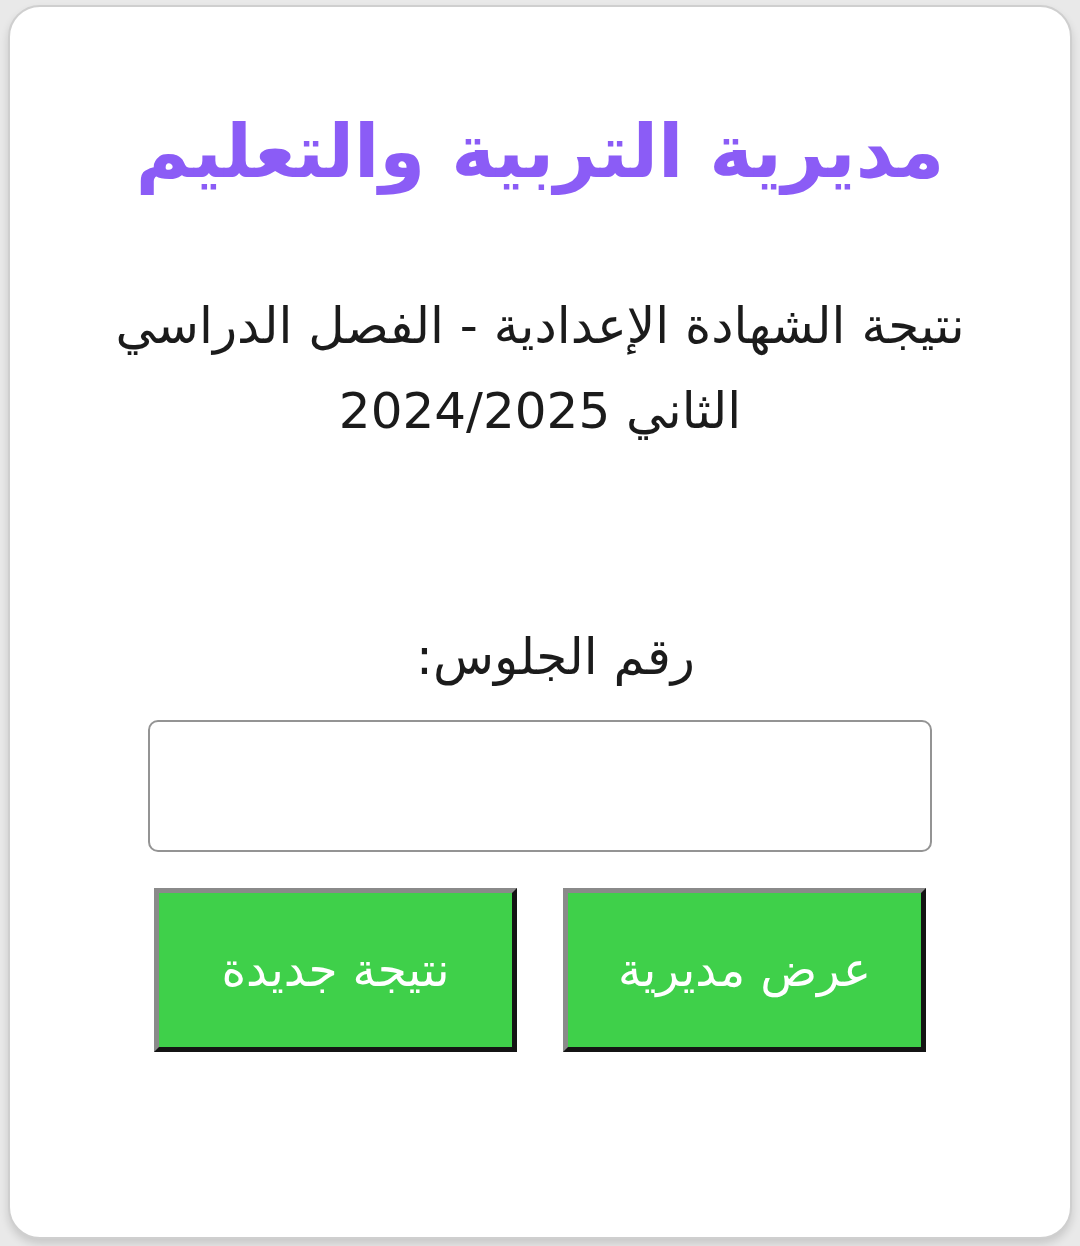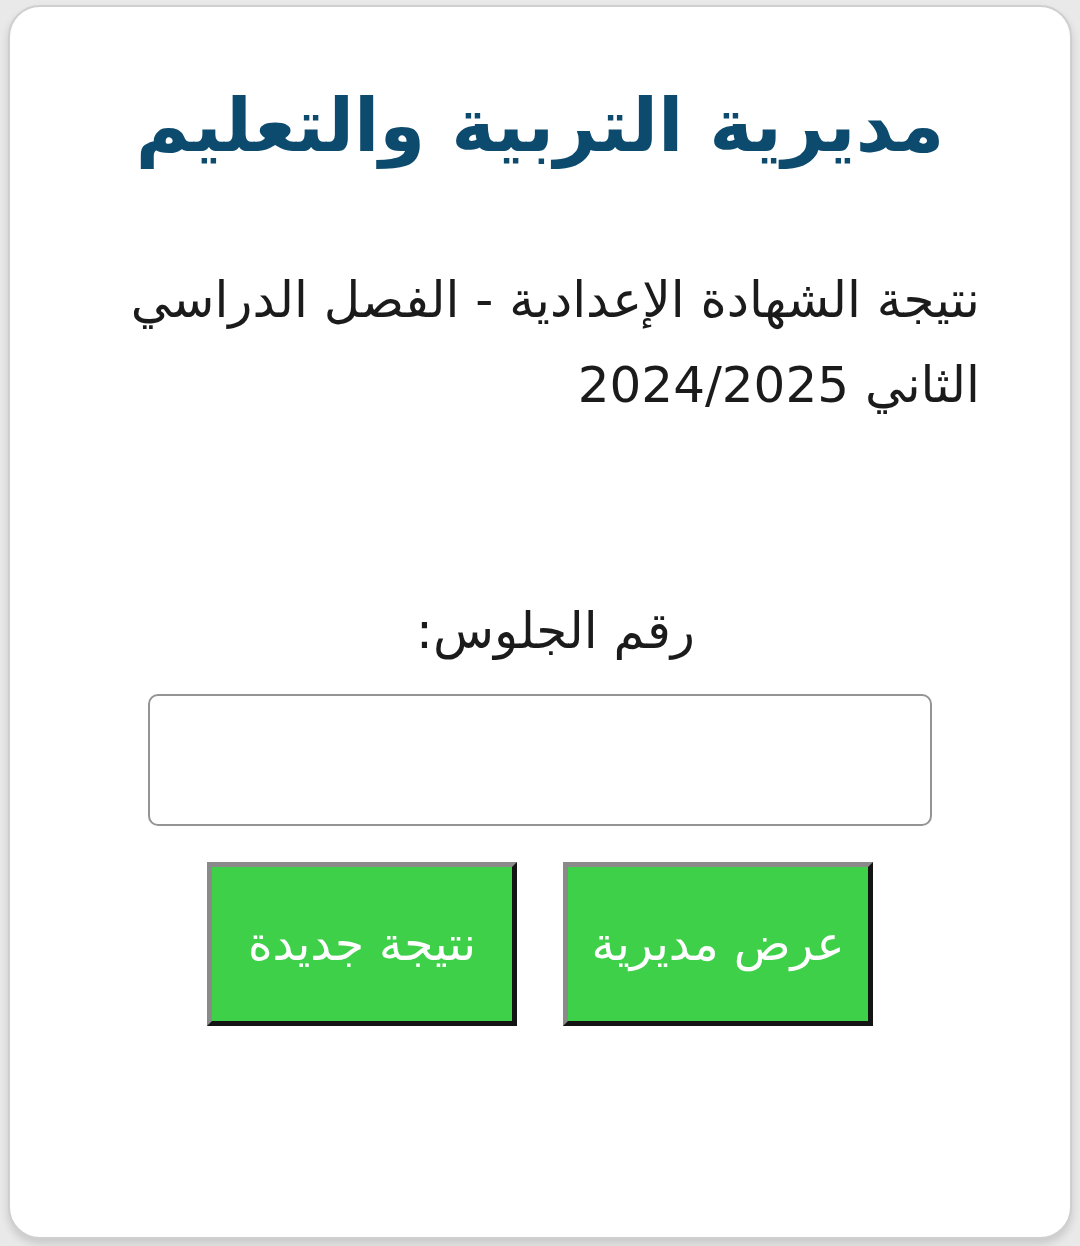--- a/index.html
+++ b/index.html
@@ -16,35 +16,34 @@
     width: 1064px;
     height: 1234px;
     background: #ffffff;
     border: 2px solid #cfcfcf;
     border-radius: 32px;
     box-shadow: 0 5px 8px rgba(0,0,0,0.14);
     text-align: center;
     direction: rtl;
   }
   .page-title {
-    margin-top: 74px;
+    margin-top: 100px;
     font-size: 74px;
     font-weight: bold;
-    color: #0c4a6e;
+    color: #8b5cf6;
     letter-spacing: -2px;
     line-height: 1.2;
   }
   .page-subtitle {
     margin: 88px auto 0 auto;
     max-width: 880px;
     font-size: 50px;
     font-weight: normal;
     color: #1b1b1b;
     line-height: 1.7;
-    text-align: right;
   }
   .seat-label {
     margin-top: 168px;
     font-size: 50px;
     color: #1b1b1b;
     line-height: 1.4;
     padding-left: 31px;
   }
   .seat-input {
     display: block;
@@ -60,21 +59,21 @@
     color: #111;
     outline: none;
   }
   .button-row {
     margin-top: 36px;
     display: flex;
     justify-content: center;
     gap: 46px;
   }
   .action-button {
-    width: 310px;
+    width: 363px;
     height: 164px;
     background: #3fd04a;
     color: #ffffff;
     font-size: 47px;
     font-family: "DejaVu Serif", "DejaVu Sans", sans-serif;
     border-style: solid;
     border-width: 5px;
     border-top-color: #8a8a8a;
     border-right-color: #8a8a8a;
     border-bottom-color: #141414;

